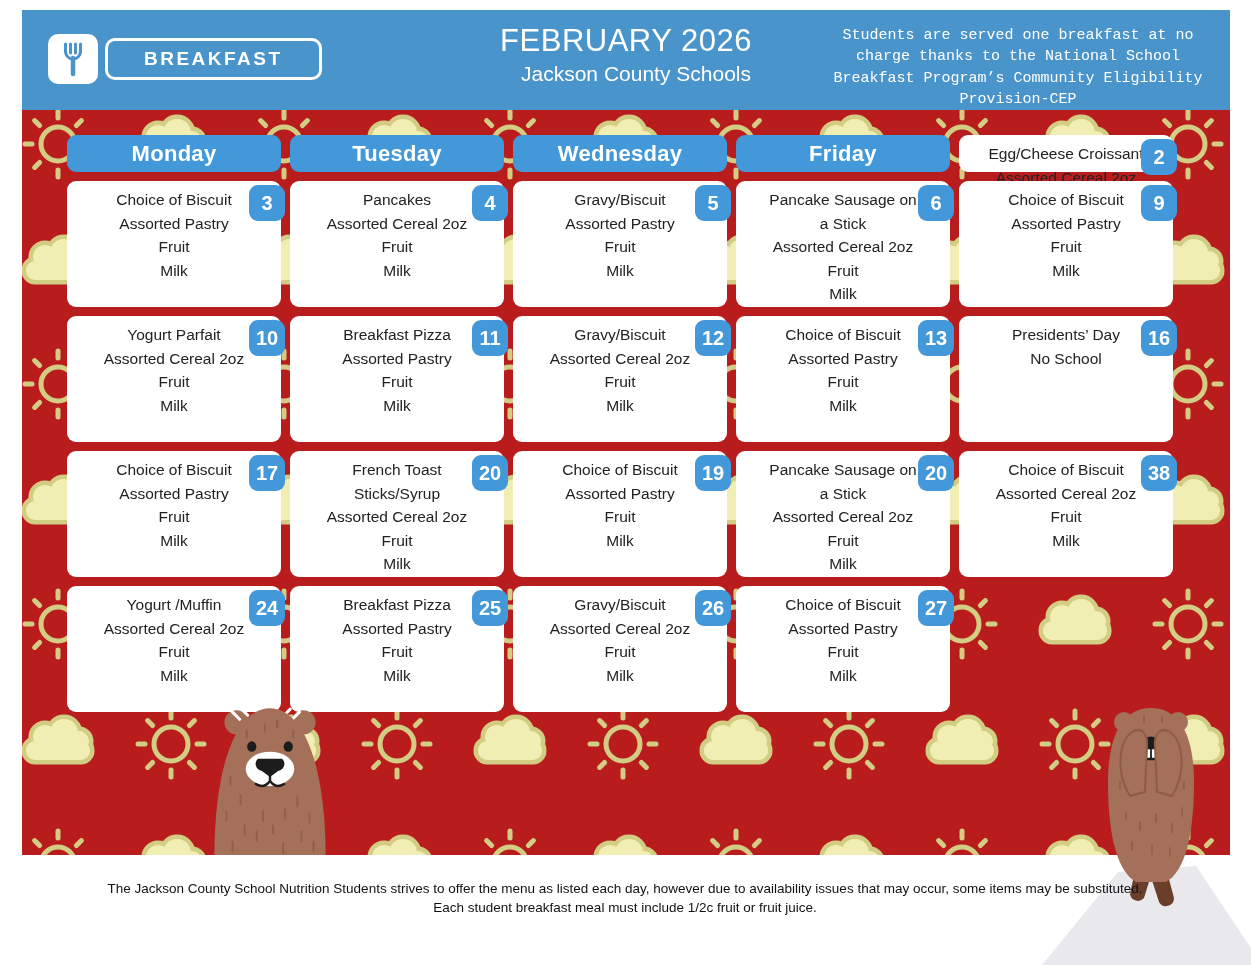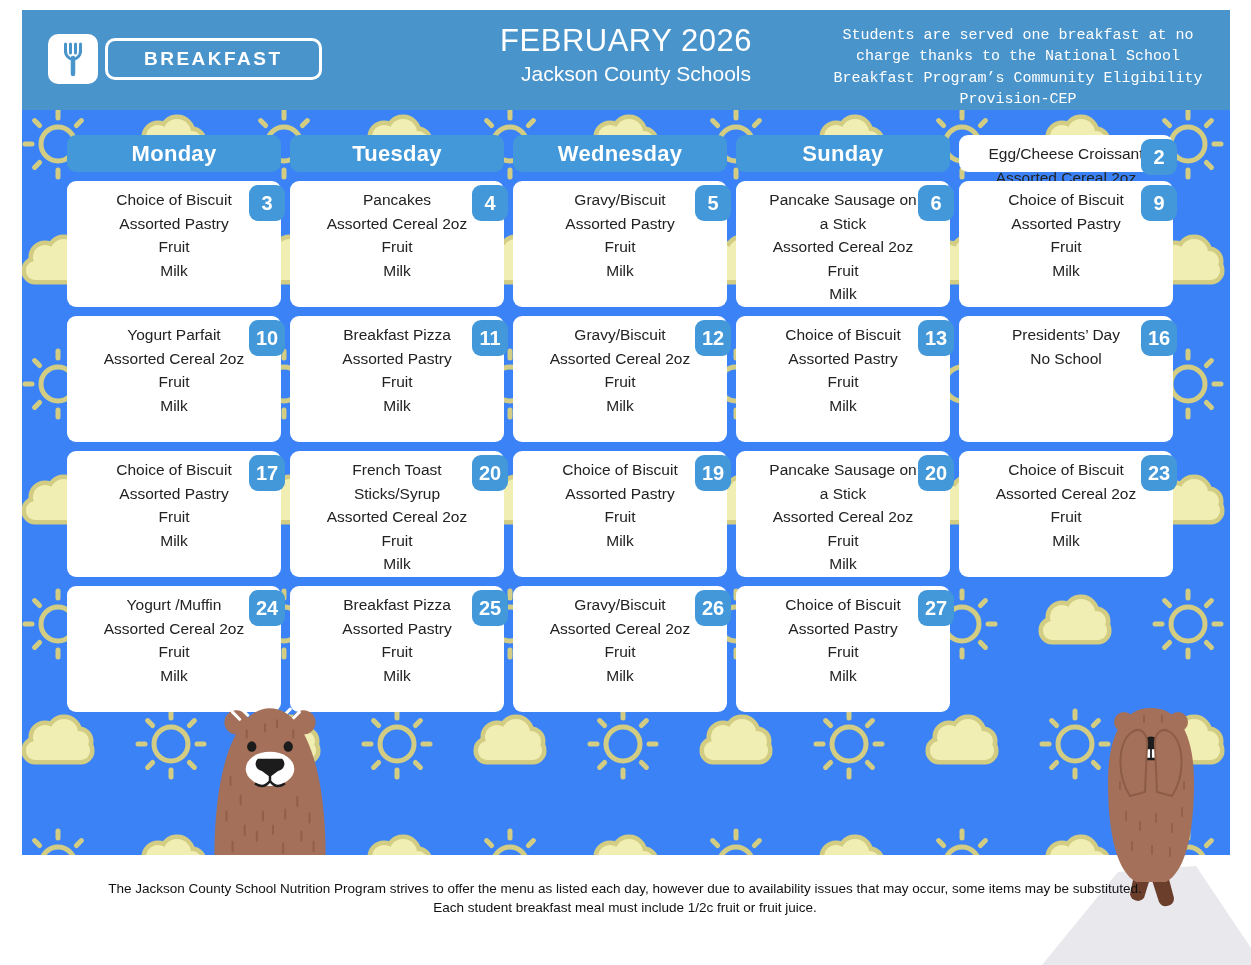--- a/index.html
+++ b/index.html
@@ -13,21 +13,21 @@
                align-items:center;justify-content:center;}
   .logo-frame{margin-left:7px;border:3px solid #ffffff;border-radius:10px;padding:7px 36px;
               color:#ffffff;font-size:19px;font-weight:bold;letter-spacing:2.5px;}
   .title{position:absolute;top:13px;left:0;right:0;text-align:center;color:#ffffff;
          font-size:31px;font-weight:normal;letter-spacing:.5px;}
   .subtitle{position:absolute;top:52px;left:0;right:0;text-align:center;color:#ffffff;font-size:21px;padding-left:20px;}
   .note{position:absolute;right:26px;top:15px;width:372px;text-align:center;color:#ffffff;
         font-size:15px;line-height:1.42;font-family:Liberation Mono, monospace;}
 
   
-  .board{position:absolute;left:22px;top:110px;width:1208px;height:745px;background:#3b82f6;overflow:hidden;}
+  .board{position:absolute;left:22px;top:110px;width:1208px;height:745px;background:#b91c1c;overflow:hidden;}
   .board > svg.pattern{position:absolute;left:0;top:0;}
 
   
   .calendar{position:absolute;left:45px;top:25px;display:grid;
             grid-template-columns:repeat(5,214px);grid-template-rows:37px repeat(4,126px);gap:9px;}
   .dayhead{background:#4298d8;border-radius:9px;display:flex;align-items:center;justify-content:center;
            color:#ffffff;font-weight:bold;font-size:22px;letter-spacing:.3px;}
   .cell{position:relative;background:#ffffff;border-radius:9px;}
   .items{padding:7px 12px 0;text-align:center;font-size:15.5px;line-height:23.5px;color:#222222;
          white-space:pre-line;}
@@ -107,21 +107,21 @@
           <use href="#sunIcon" x="169" y="182"></use>
         </pattern>
       </defs>
       <rect width="1208" height="745" fill="url(#skyPat)"></rect>
     </svg>
 
     <div class="calendar">
       <div class="dayhead">Monday</div>
       <div class="dayhead">Tuesday</div>
       <div class="dayhead">Wednesday</div>
-      <div class="dayhead">Sunday</div>
+      <div class="dayhead">Friday</div>
 
       <div class="cell">
         <div class="items">Egg/Cheese Croissant
 Assorted Cereal 2oz
 Fruit
 Milk</div>
         <div class="badge">2</div>
       </div>
       <div class="cell">
         <div class="items">Choice of Biscuit
@@ -223,21 +223,21 @@
 Fruit
 Milk</div>
         <div class="badge">20</div>
       </div>
 
       <div class="cell">
         <div class="items">Choice of Biscuit
 Assorted Cereal 2oz
 Fruit
 Milk</div>
-        <div class="badge">23</div>
+        <div class="badge">38</div>
       </div>
       <div class="cell">
         <div class="items">Yogurt /Muffin
 Assorted Cereal 2oz
 Fruit
 Milk</div>
         <div class="badge">24</div>
       </div>
       <div class="cell">
         <div class="items">Breakfast Pizza
@@ -321,17 +321,17 @@
           <path d="M86 112 v8"></path>
         <path d="M24 86 v7"></path>
           <path d="M88 86 v7"></path>
           <path d="M48 20 v6"></path>
           <path d="M66 20 v6"></path>
       </g>
     </g>
   </svg>
 
   <div class="footer">
-    <div>The Jackson County School Nutrition Program strives to offer the menu as listed each day, however due to availability issues that may occur, some items may be substituted.</div>
+    <div>The Jackson County School Nutrition Students strives to offer the menu as listed each day, however due to availability issues that may occur, some items may be substituted.</div>
     <div>Each student breakfast meal must include 1/2c fruit or fruit juice.</div>
   </div>
 
 </div>
 
 </body></html>

